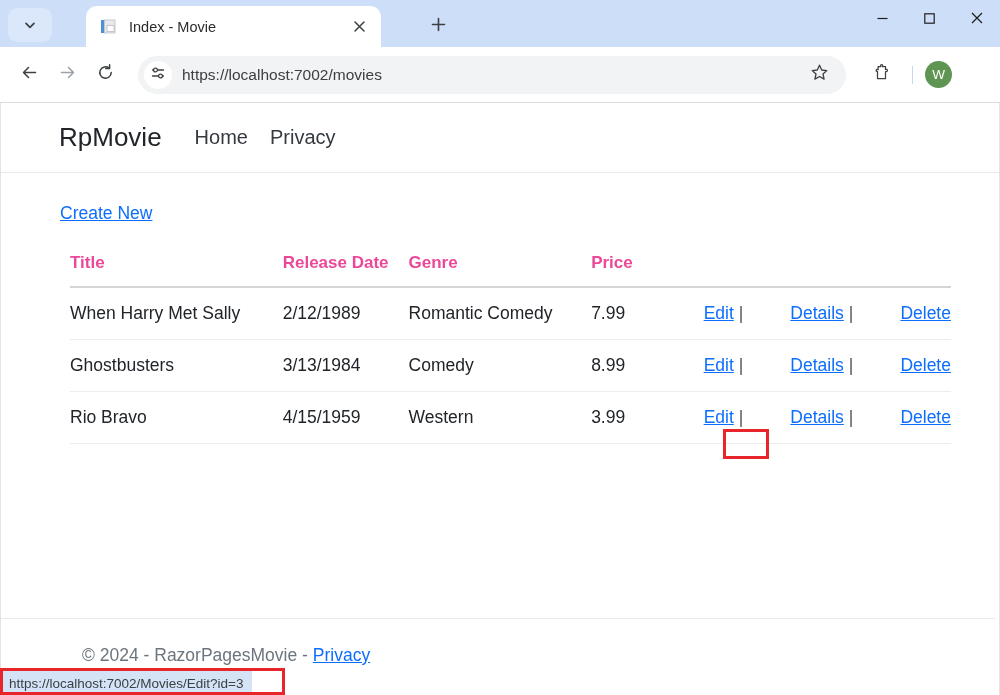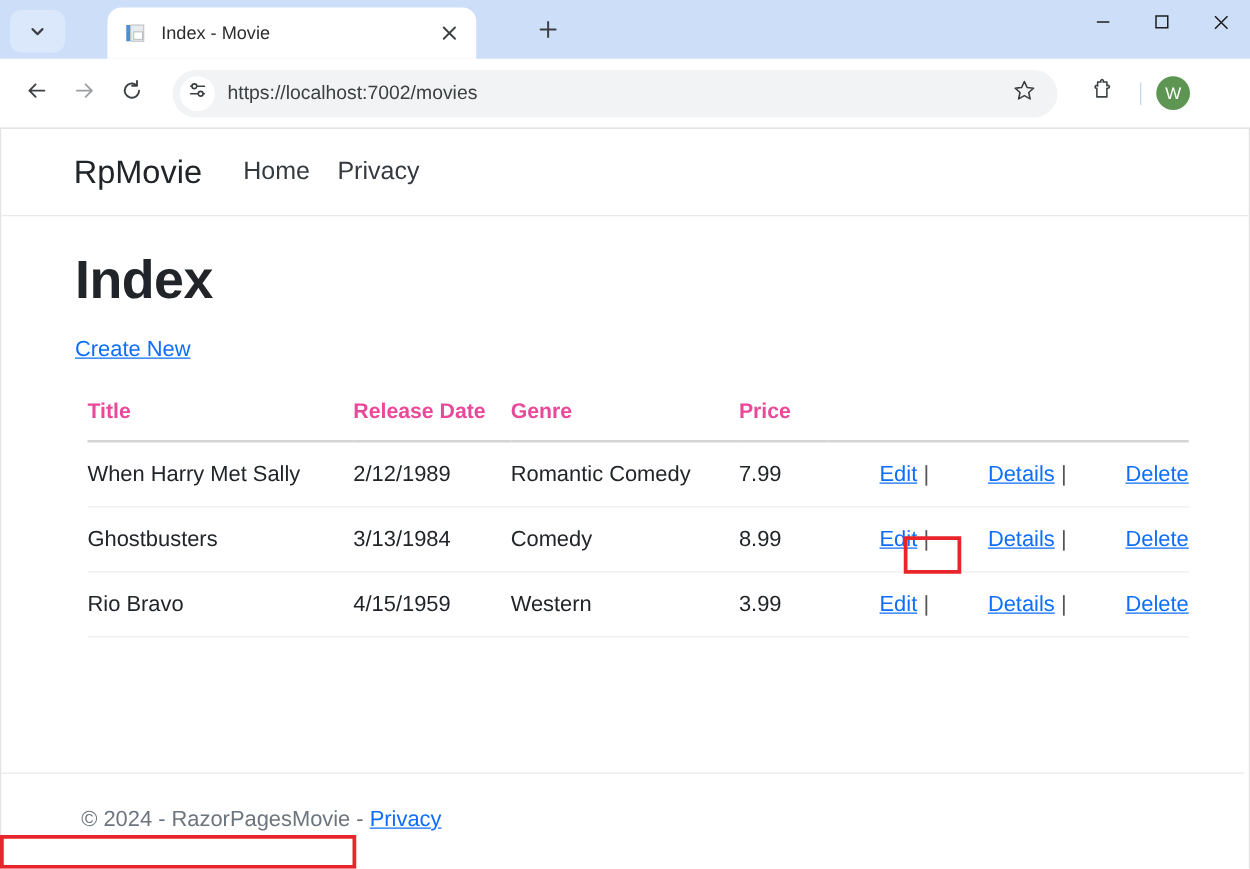--- a/index.html
+++ b/index.html
@@ -328,21 +328,21 @@
   }
 
   
   #site-footer {
     position: absolute;
     left: 0;
     right: 4px;
     bottom: 0;
     height: 77px;
     border-top: 1px solid #e9e9e9;
-    padding-left: 64px;
+    padding-left: 81px;
     padding-top: 26px;
     font-size: 17.5px;
     color: #6c757d;
   }
   #footer-privacy-link {
     color: #0d6efd;
     text-decoration: underline;
     cursor: pointer;
   }
 
@@ -515,21 +515,20 @@
   <div id="page-viewport">
 
     <div id="site-navbar">
       <span id="site-brand">RpMovie</span>
       <span class="navbar-link">Home</span>
       <span class="navbar-link">Privacy</span>
     </div>
 
     <div id="page-content">
 
-      <h1 id="page-title">Index</h1>
 
       <a id="create-new-link">Create New</a>
 
       <table id="movies-table">
         <thead>
           <tr>
             <th class="col-title">Title</th>
             <th class="col-release">Release Date</th>
             <th class="col-genre">Genre</th>
             <th class="col-price">Price</th>
@@ -566,17 +565,18 @@
         </tbody>
       </table>
     </div>
 
     <div id="site-footer">
       <span>© 2024 - RazorPagesMovie - </span><a id="footer-privacy-link">Privacy</a>
     </div>
 
   </div>
 
+  <div id="status-bubble">https://localhost:7002/Movies/Edit?id=3</div>
 
   <div class="annotation-box" id="annotation-edit-link"></div>
   <div class="annotation-box" id="annotation-status-bubble"></div>
 
 </div>
 
 </body></html>

